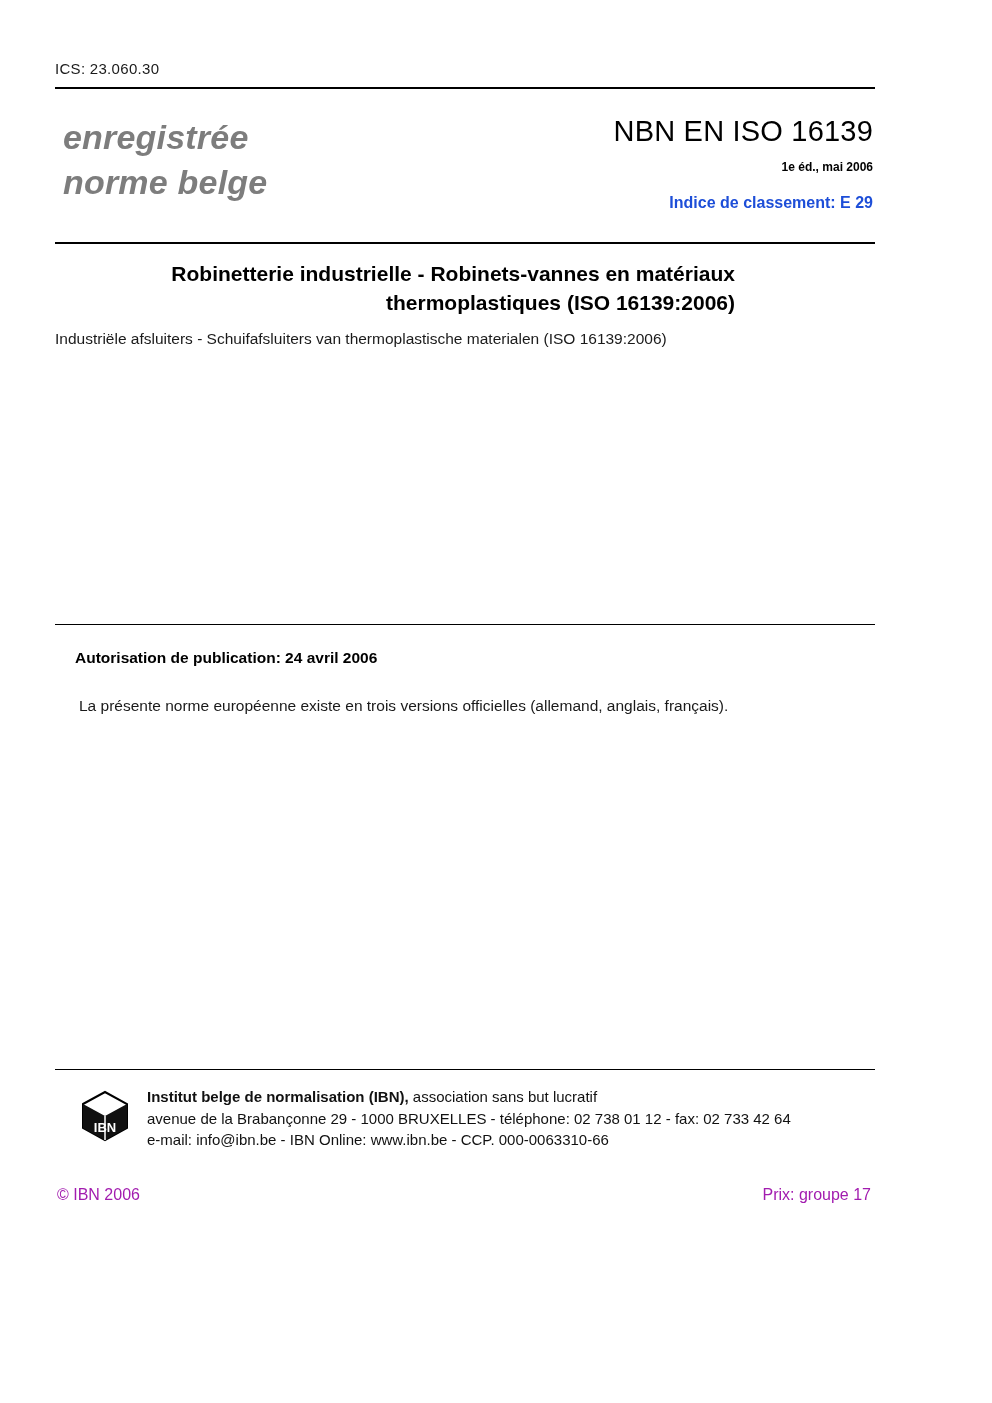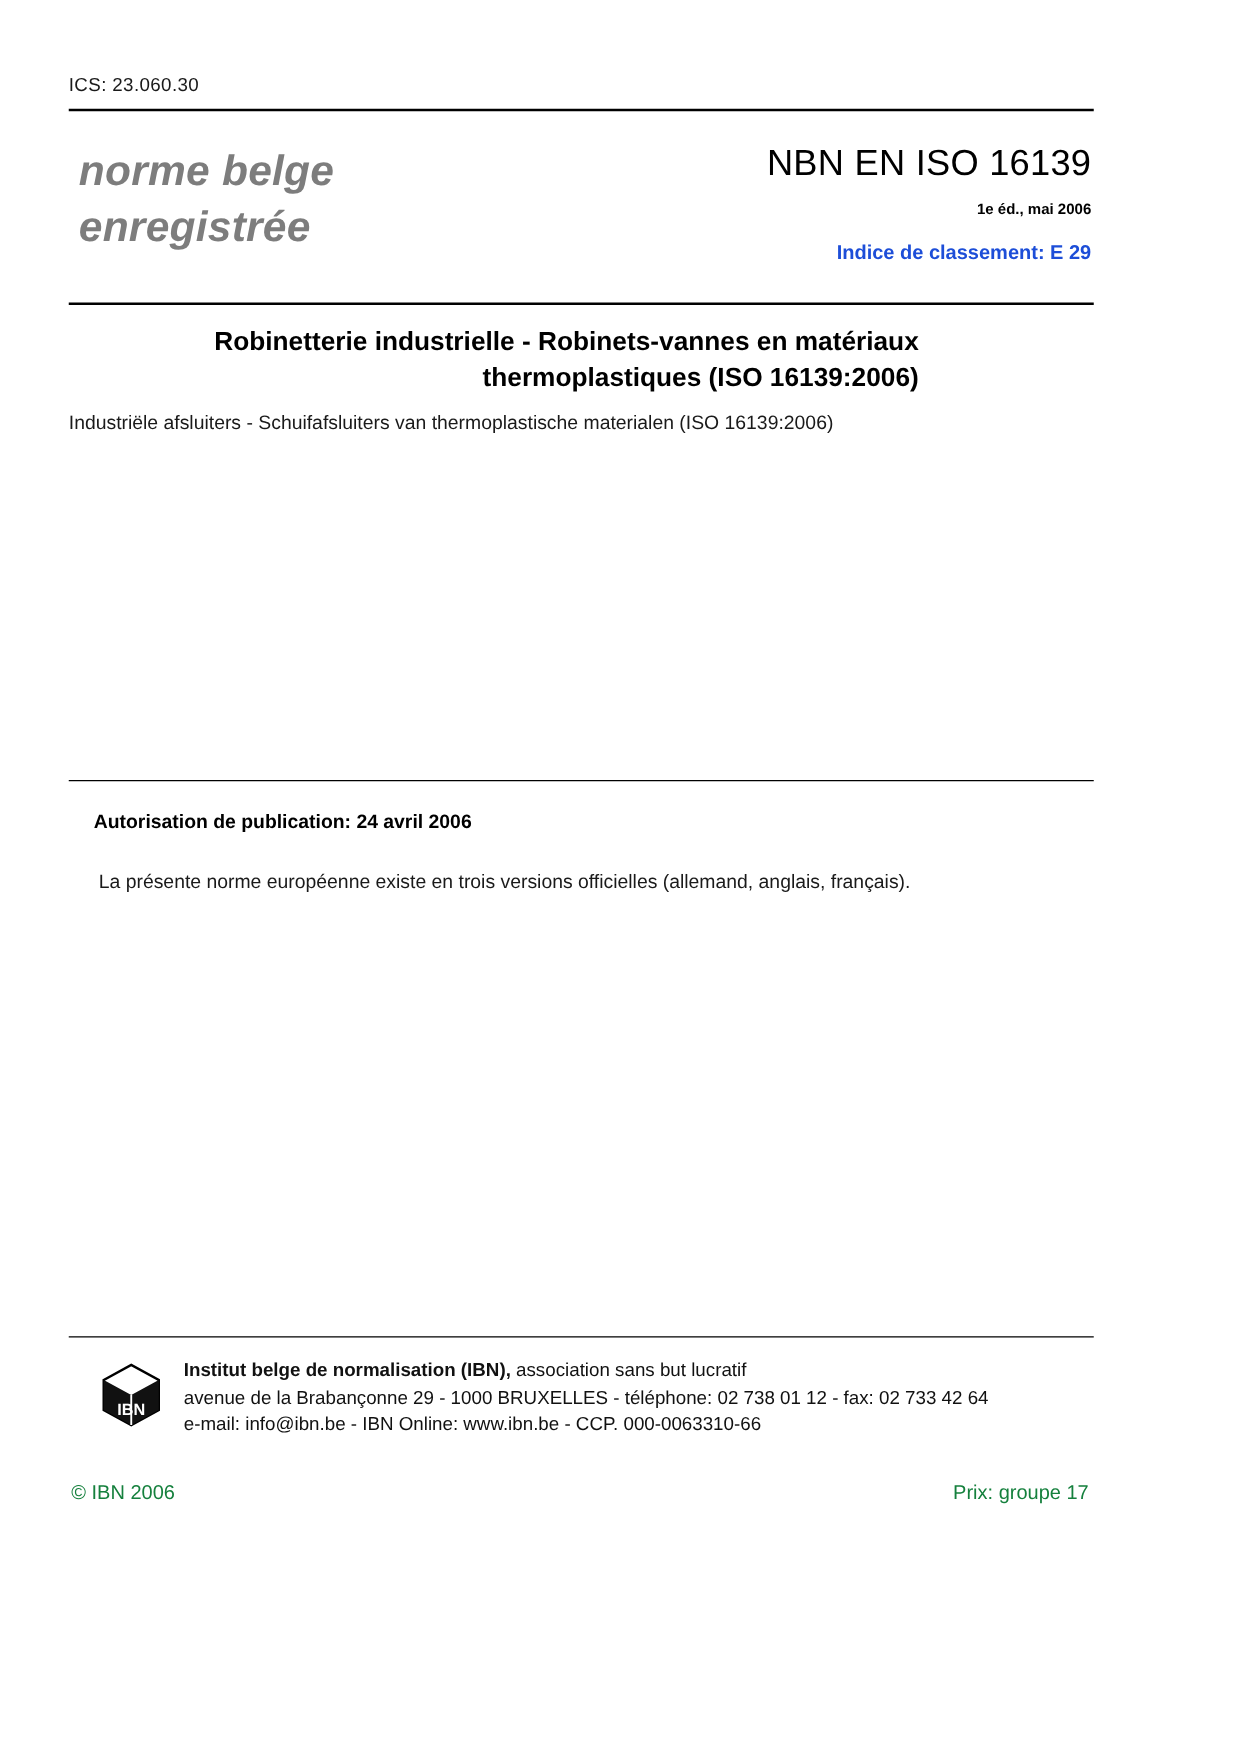--- a/index.html
+++ b/index.html
@@ -141,38 +141,38 @@
   }
   .footer-org {
     font-weight: bold;
   }
   .bottom-bar {
     display: flex;
     justify-content: space-between;
     align-items: center;
     padding-top: 36px;
     font-size: 16px;
-    color: #15803d;
+    color: #a21caf;
   }
   .bottom-left { padding-left: 2px; }
   .bottom-right { padding-right: 4px; }
 </style>
 </head>
 <body>
 
 <div class="page">
   <div class="sheet">
 
     <div class="ics-line">ICS: 23.060.30</div>
     <div class="rule"></div>
 
     <div class="header-block">
       <div class="brand">
+        <div>enregistrée</div>
         <div>norme belge</div>
-        <div>enregistrée</div>
       </div>
       <div class="ref-block">
         <div class="std-number">NBN EN ISO 16139</div>
         <div class="edition">1e éd., mai 2006</div>
         <div class="indice">Indice de classement: E 29</div>
       </div>
     </div>
 
     <div class="rule"></div>
 

